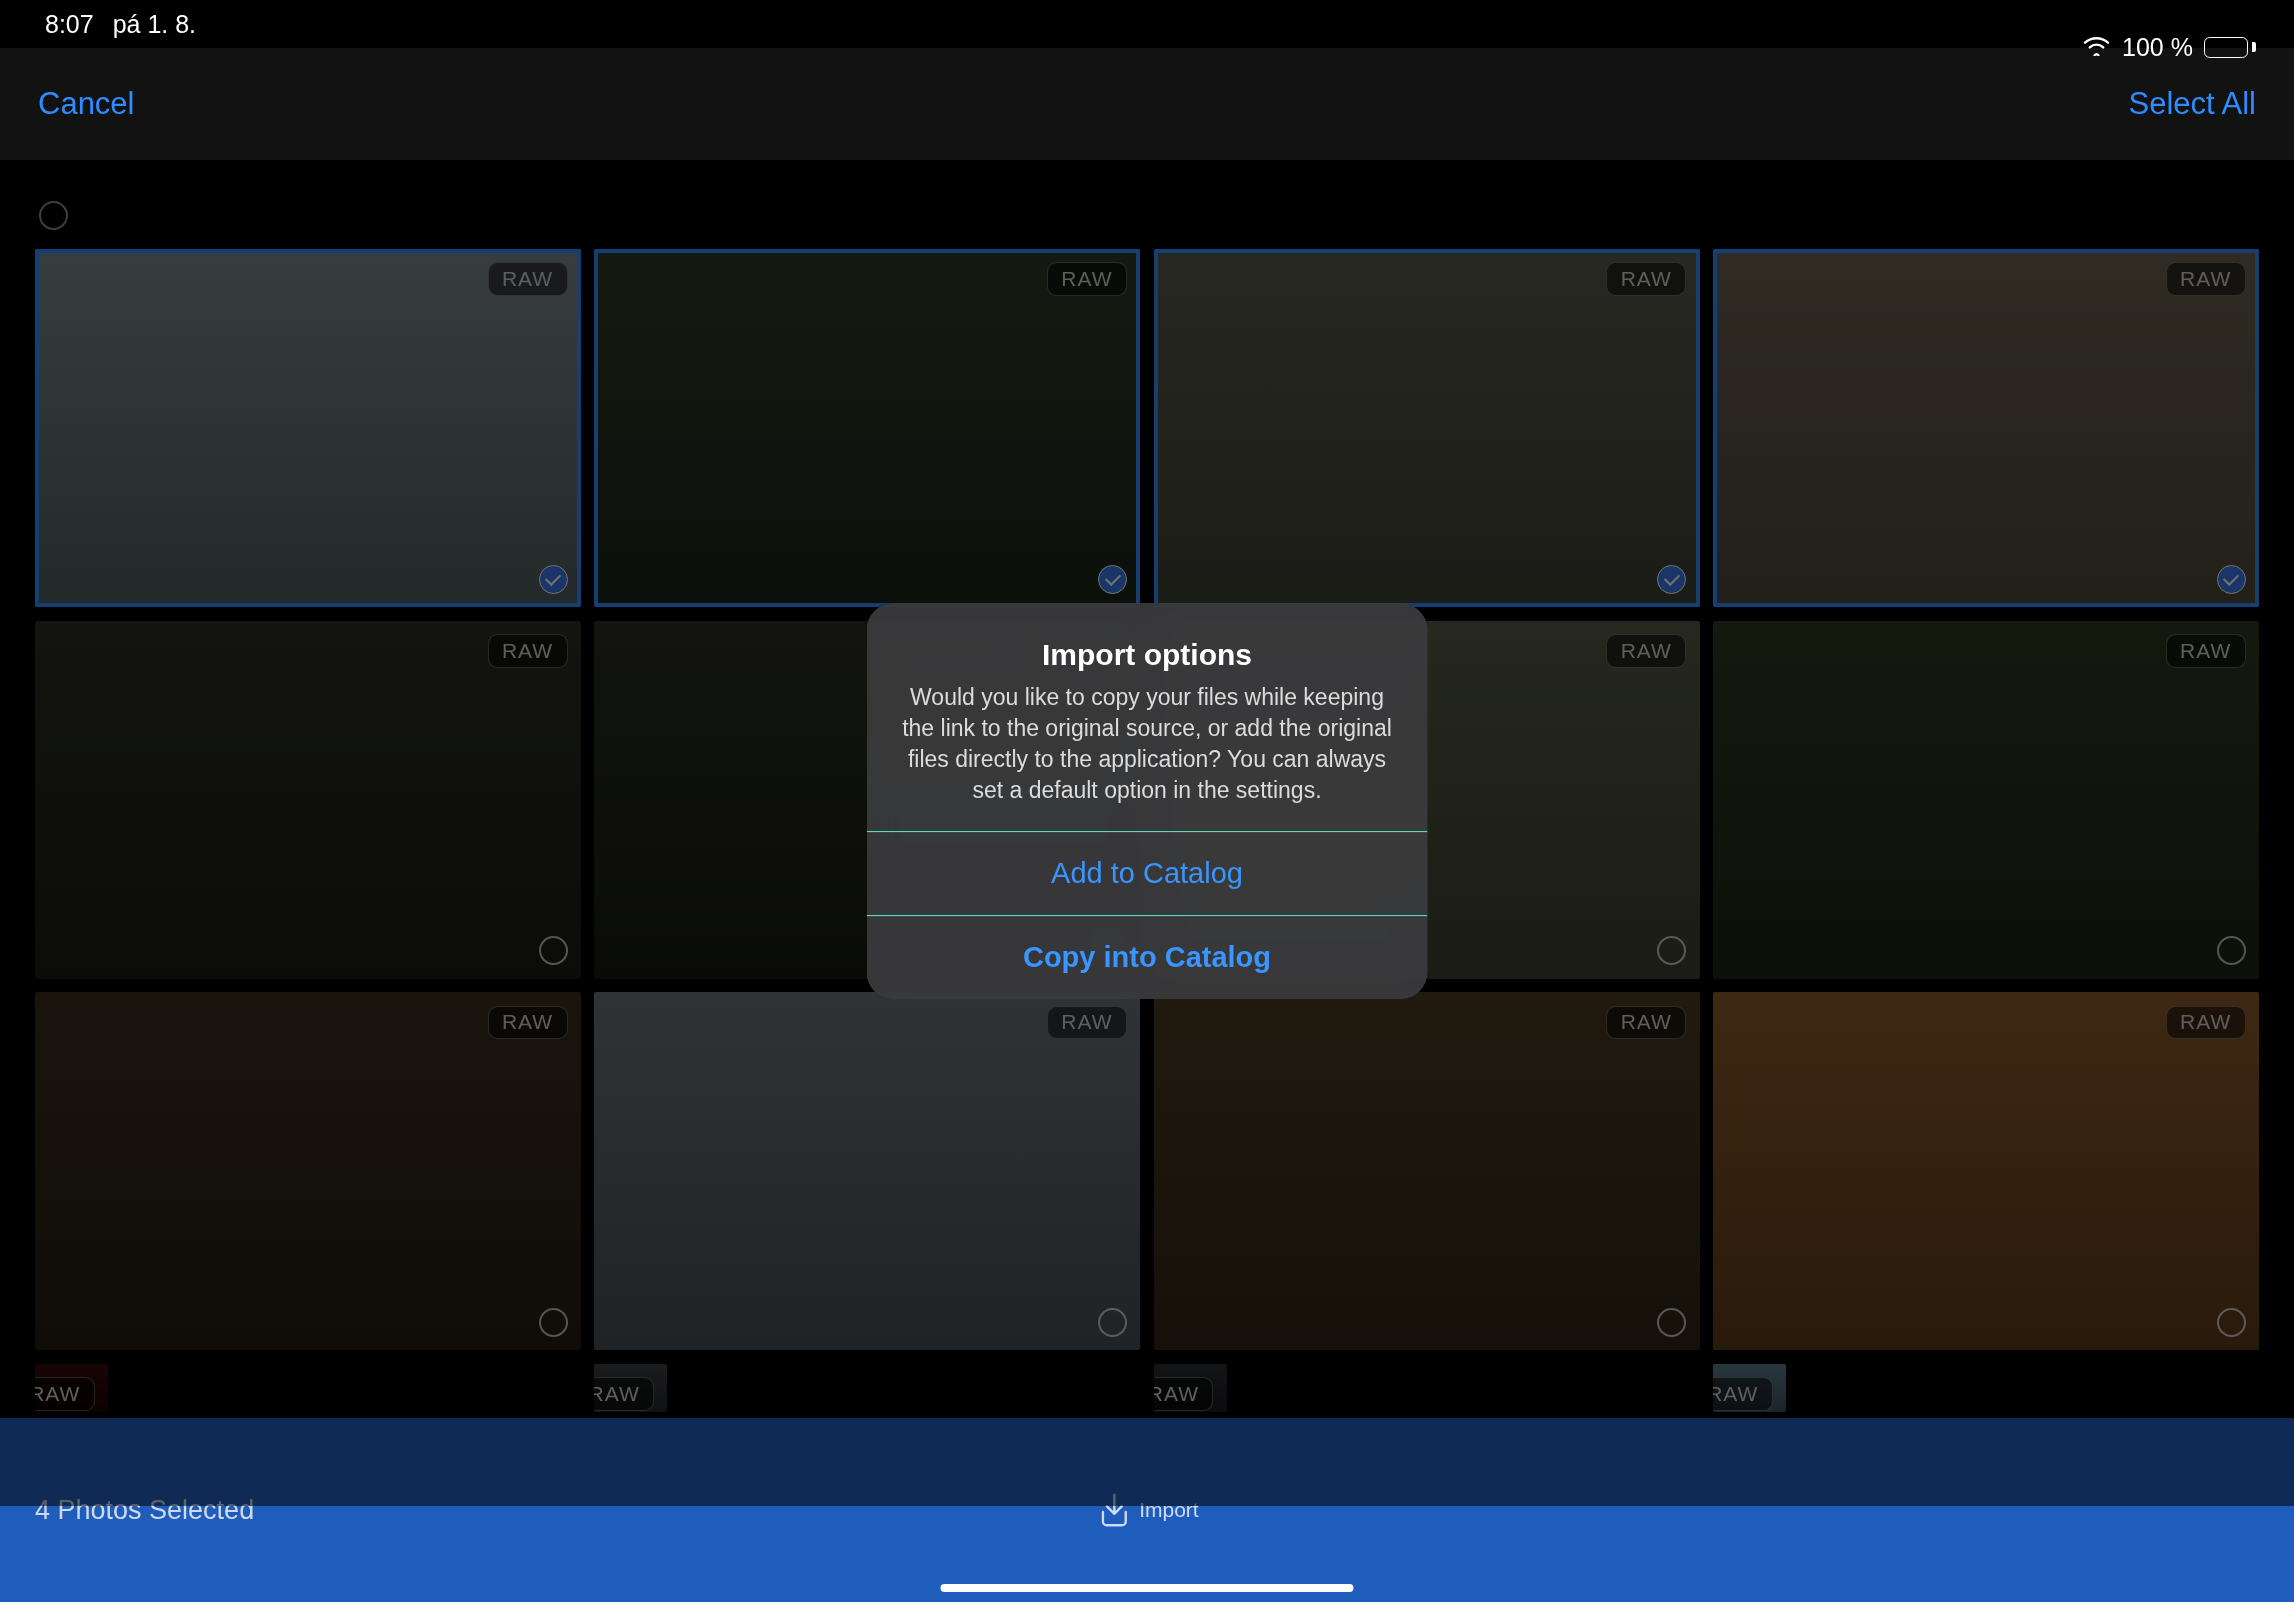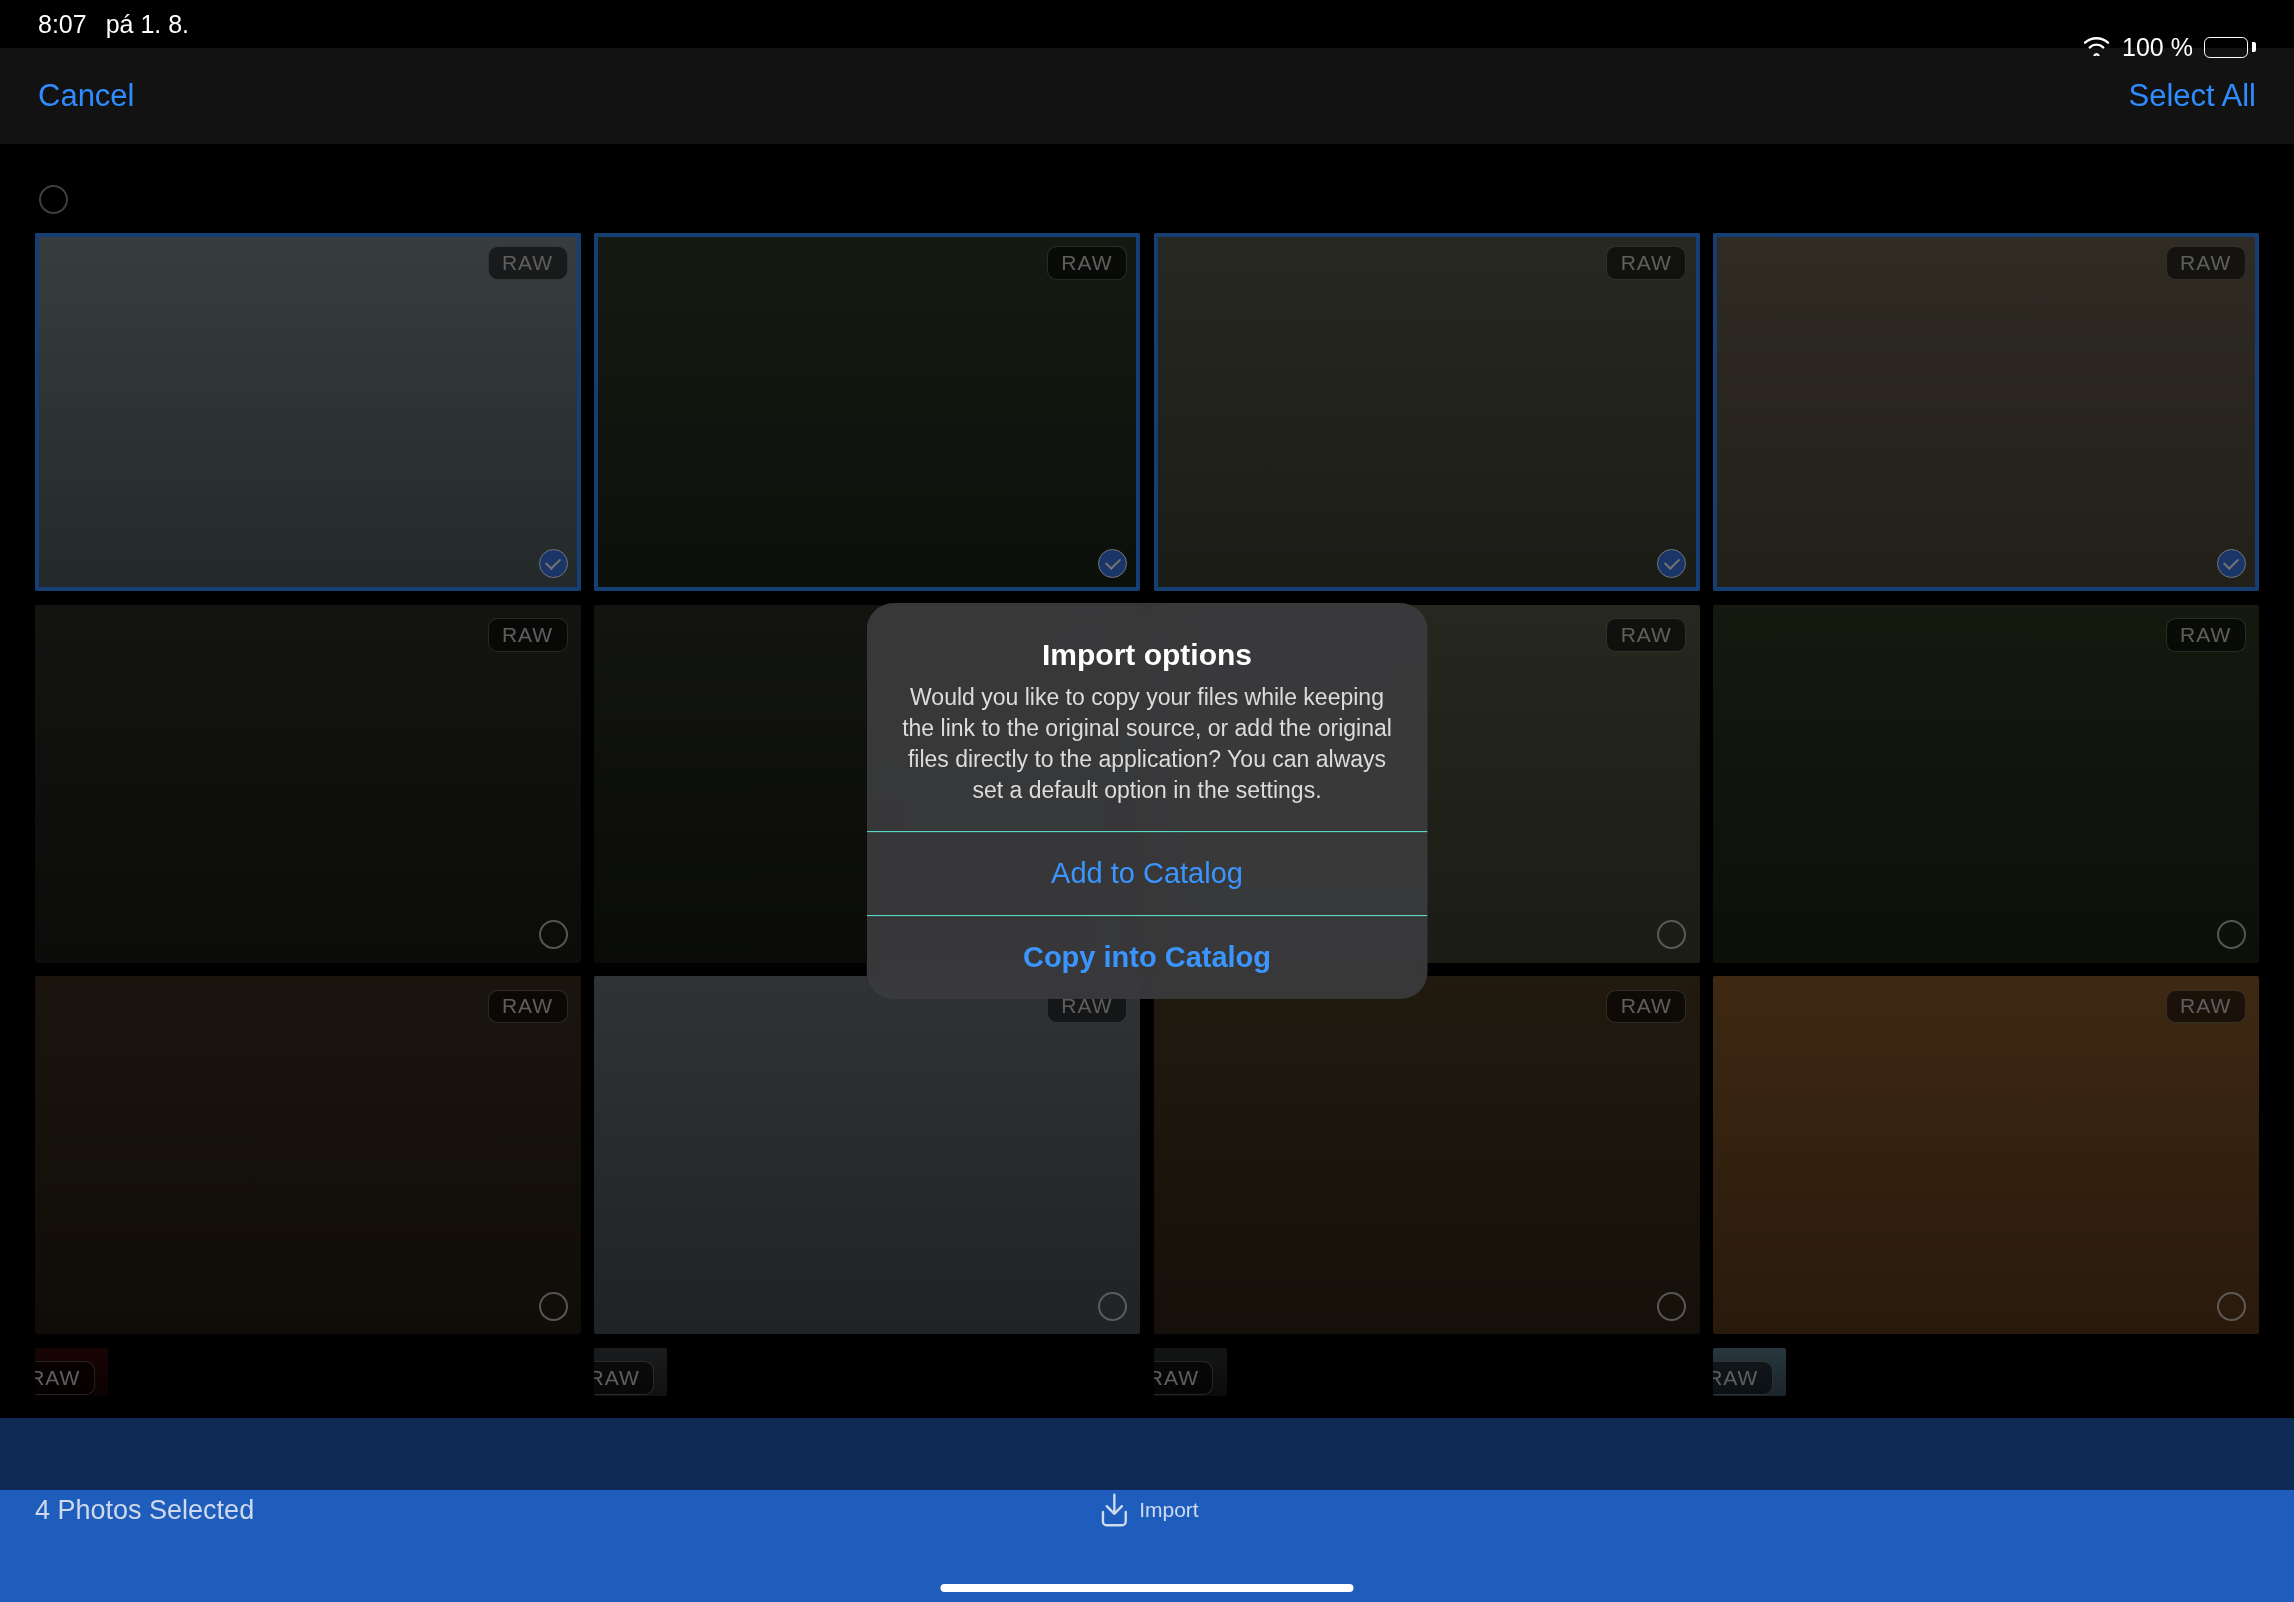--- a/index.html
+++ b/index.html
@@ -1,27 +1,27 @@
 <!DOCTYPE html>
 <html><head>
 <meta charset="utf-8">
 <style>
   * { margin: 0; padding: 0; box-sizing: border-box; }
   html, body { width: 2294px; height: 1602px; background: #000; font-family: -apple-system, "SF Pro Text", "Helvetica Neue", Arial, sans-serif; color: #fff; overflow: hidden; }
   
   .status-bar { height: 48px; display: flex; align-items: center; justify-content: space-between; padding: 0 38px; font-size: 25px; font-weight: 500; }
-  .status-left { display: flex; gap: 19px; }
+  .status-left { display: flex; gap: 19px; margin-left: 7px; }
   .status-right { display: flex; align-items: center; gap: 11.5px; margin-top: 46px; }
   .wifi-icon svg { width: 29px; height: 21px; }
   .battery { display: flex; align-items: center; gap: 3.8px; }
   .battery-body { width: 44px; height: 21px; border: 1.9px solid #fff; border-radius: 5.8px; position: relative; padding: 1.9px; }
   .battery-fill { background: #fff; height: 100%; width: 100%; border-radius: 1.9px; }
   .battery-tip { width: 3.8px; height: 9.6px; background: #fff; border-radius: 0 1.9px 1.9px 0; }
 
-  .nav-bar { height: 96px; background: #121212; display: flex; align-items: center; justify-content: space-between; padding: 0 38px; font-size: 31px; }
+  .nav-bar { height: 112px; background: #121212; display: flex; align-items: center; justify-content: space-between; padding: 0 38px; font-size: 31px; }
   .nav-btn { color: #2f8cff; cursor: pointer; }
 
   .content { position: relative; height: calc(1602px - 48px - 96px - 134px); overflow: hidden; padding: 19px 35px 0 35px; margin-top: 22px; }
   .select-all-circle { width: 29px; height: 29px; border: 2.9px solid #8a8a8a; border-radius: 50%; margin-bottom: 19px; margin-left: 3.8px; }
 
   .grid { display: grid; grid-template-columns: repeat(4, 1fr); gap: 13.4px; }
   .thumb { position: relative; aspect-ratio: 570/374; border-radius: 1.9px; overflow: hidden; }
   .thumb.selected { outline: 4.8px solid #2f8cff; outline-offset: -4.8px; }
   .raw-badge { position: absolute; top: 13.4px; right: 13.4px; background: rgba(0,0,0,0.55); color: #d0d0d0; border: 1px solid rgba(255,255,255,0.3); padding: 3.8px 13.4px; border-radius: 9.6px; font-size: 21px; font-weight: 500; letter-spacing: 1px; }
   .check { position: absolute; bottom: 13.4px; right: 13.4px; width: 29px; height: 29px; border-radius: 50%; }

